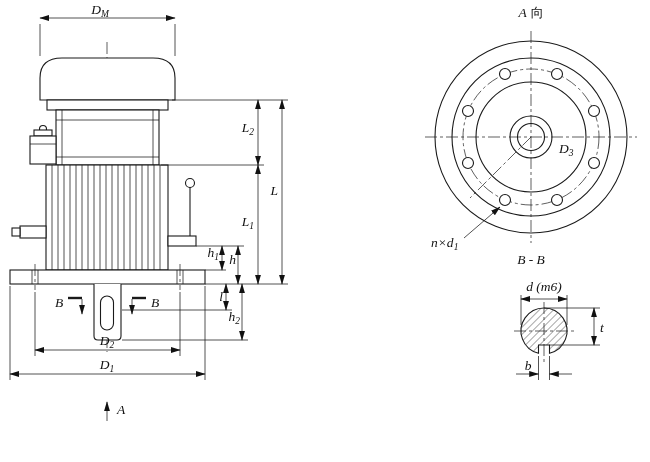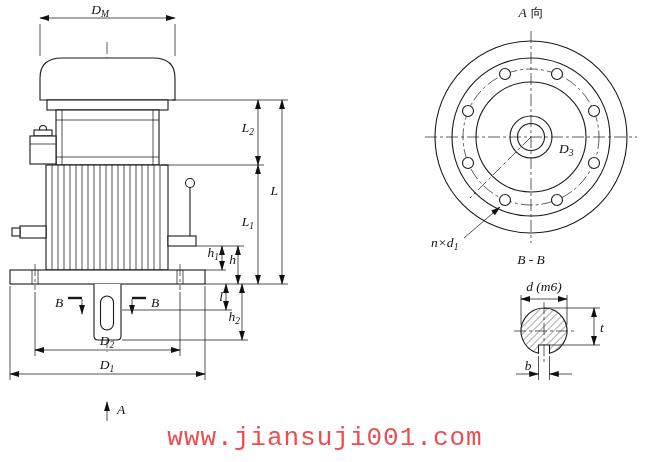--- a/index.html
+++ b/index.html
@@ -163,15 +163,14 @@
     <line class="thin" x1="594" y1="308" x2="594" y2="345" marker-start="url(#arr)" marker-end="url(#arr)"></line>
     <text class="lbl" x="600" y="332"><tspan>t</tspan></text>
 
     <path class="thin" d="M538.5,356 V380 M549.5,356 V380"></path>
     <line class="thin" x1="516" y1="374" x2="538.5" y2="374" marker-end="url(#arr)"></line>
     <line class="thin" x1="572" y1="374" x2="549.5" y2="374" marker-end="url(#arr)"></line>
     <text class="lbl" x="528" y="370" text-anchor="middle"><tspan>b</tspan></text>
   </g>
 </svg>
 
-<div class="watermark">www.jiansuji001.com</div>
 
 </div>
 
 </body></html>

